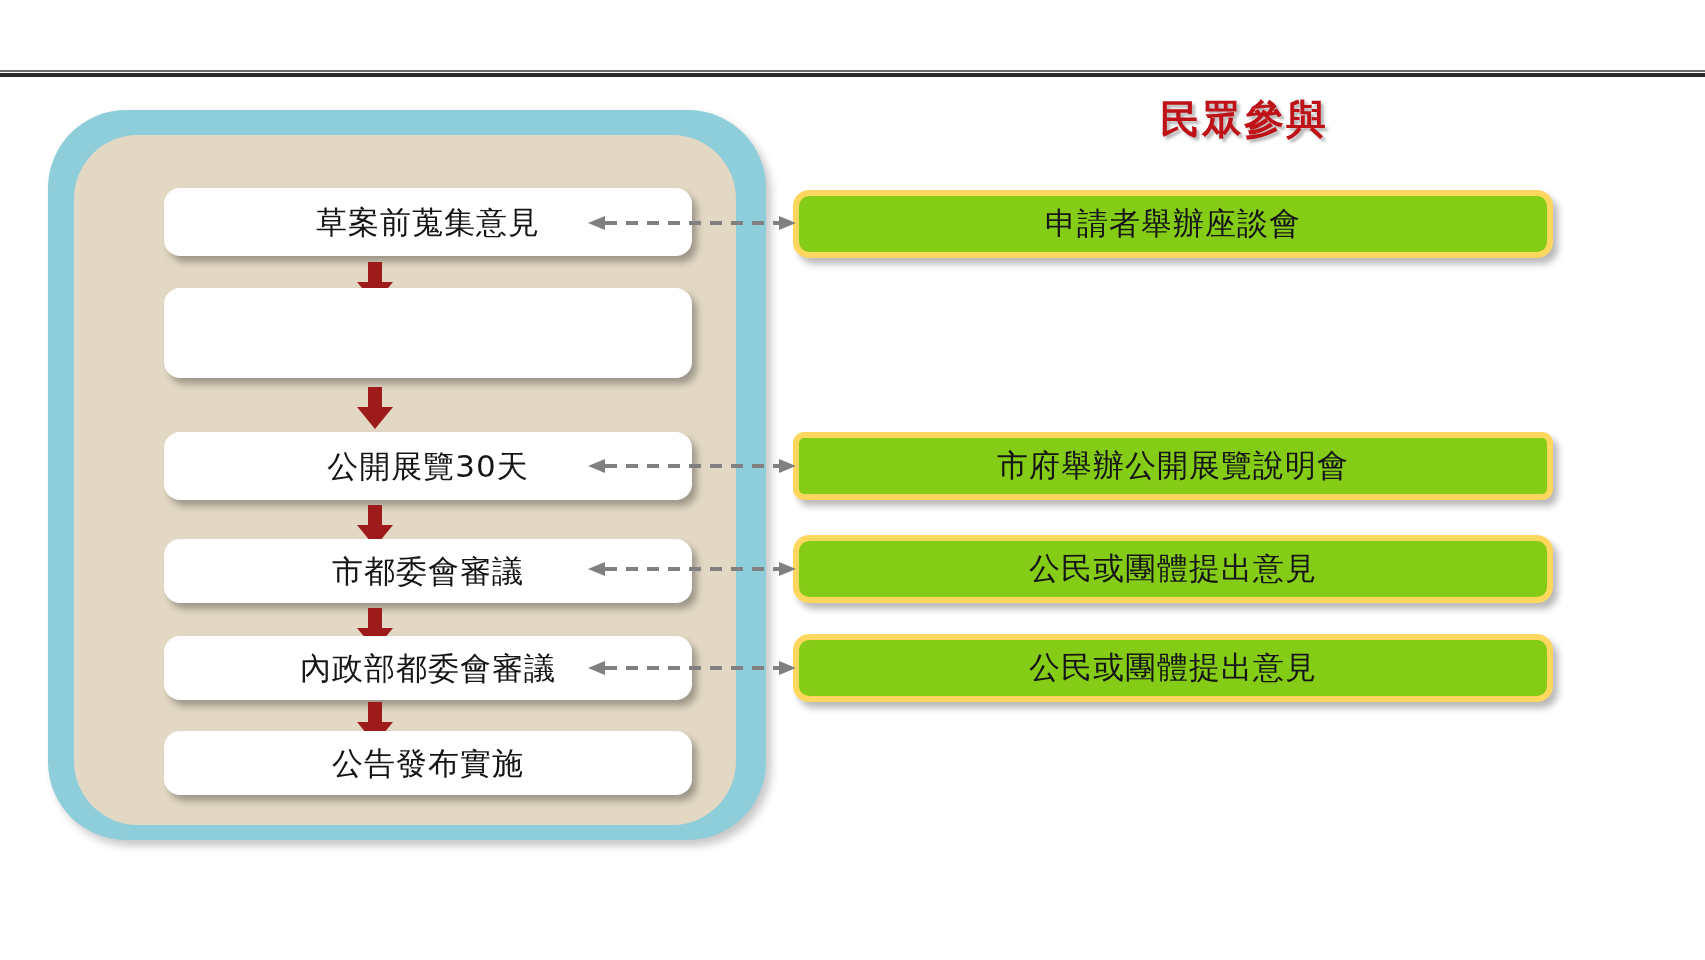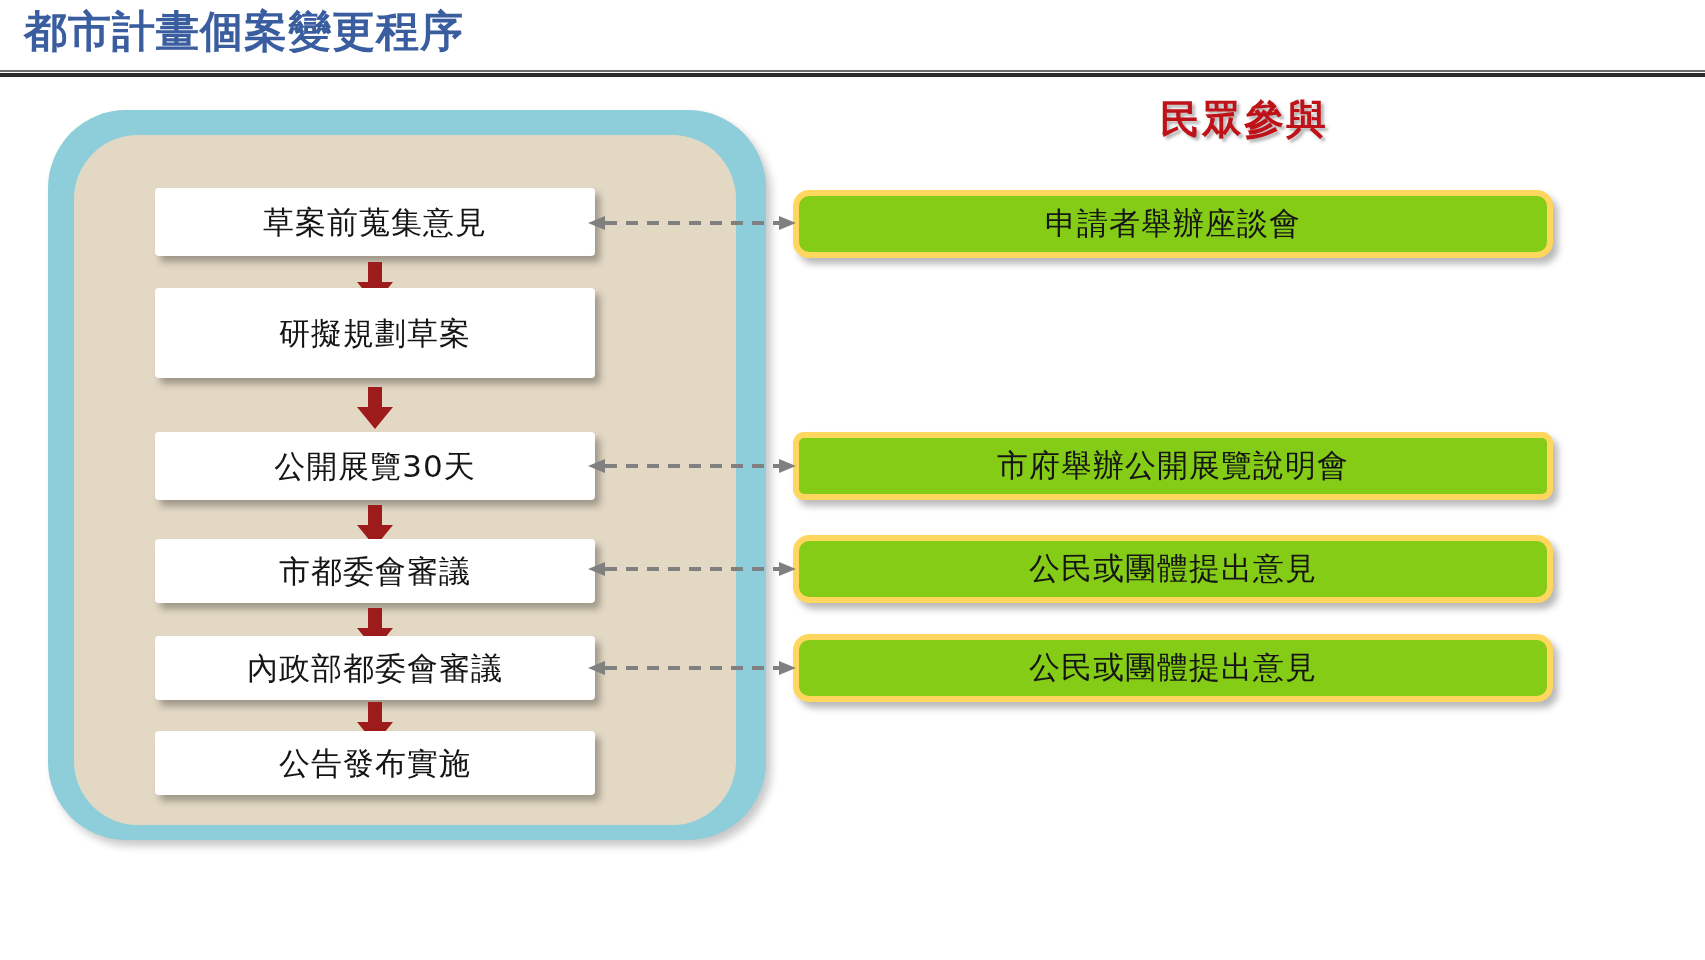--- a/index.html
+++ b/index.html
@@ -76,24 +76,24 @@
     top: 135px;
     width: 662px;
     height: 690px;
     background: #E3D8C4;
     border-radius: 64px;
   }
 
   
   .flow-box {
     position: absolute;
-    left: 155px;
-    width: 440px;
+    left: 164px;
+    width: 528px;
     background: #ffffff;
-    border-radius: 4px;
+    border-radius: 16px;
     box-shadow: 5px 6px 7px rgba(0,0,0,0.30);
     display: flex;
     align-items: center;
     justify-content: center;
     text-align: center;
     color: #151515;
     font-size: 31px;
     line-height: 1.25;
     letter-spacing: 1px;
   }
@@ -132,41 +132,39 @@
     left: 588px;
     width: 208px;
     height: 22px;
   }
   .connector svg { display: block; }
 </style>
 </head>
 <body>
 
 <div id="title-block">
-  <div id="page-title">都市計畫個案變更程序</div>
   <div id="title-rule"></div>
 </div>
 
 <div id="participation-heading">民眾參與</div>
 
 <div id="outer-shell"></div>
 <div id="inner-shell"></div>
 
 <div class="flow-box" style="top:188px;height:68px;">
   <span>草案前蒐集意見</span>
 </div>
 
 <div class="down-arrow" style="top:262px;">
   <svg width="36" height="42" viewBox="0 0 36 42">
     <polygon points="11,0 25,0 25,20 36,20 18,42 0,20 11,20" fill="#9E1B1B"></polygon>
   </svg>
 </div>
 
 <div class="flow-box" style="top:288px;height:90px;flex-direction:column;">
-  <span>研擬規劃草案</span>
 </div>
 
 <div class="down-arrow" style="top:387px;">
   <svg width="36" height="42" viewBox="0 0 36 42">
     <polygon points="11,0 25,0 25,20 36,20 18,42 0,20 11,20" fill="#9E1B1B"></polygon>
   </svg>
 </div>
 
 <div class="flow-box" style="top:432px;height:68px;">
   <span>公開展覽30天</span>

